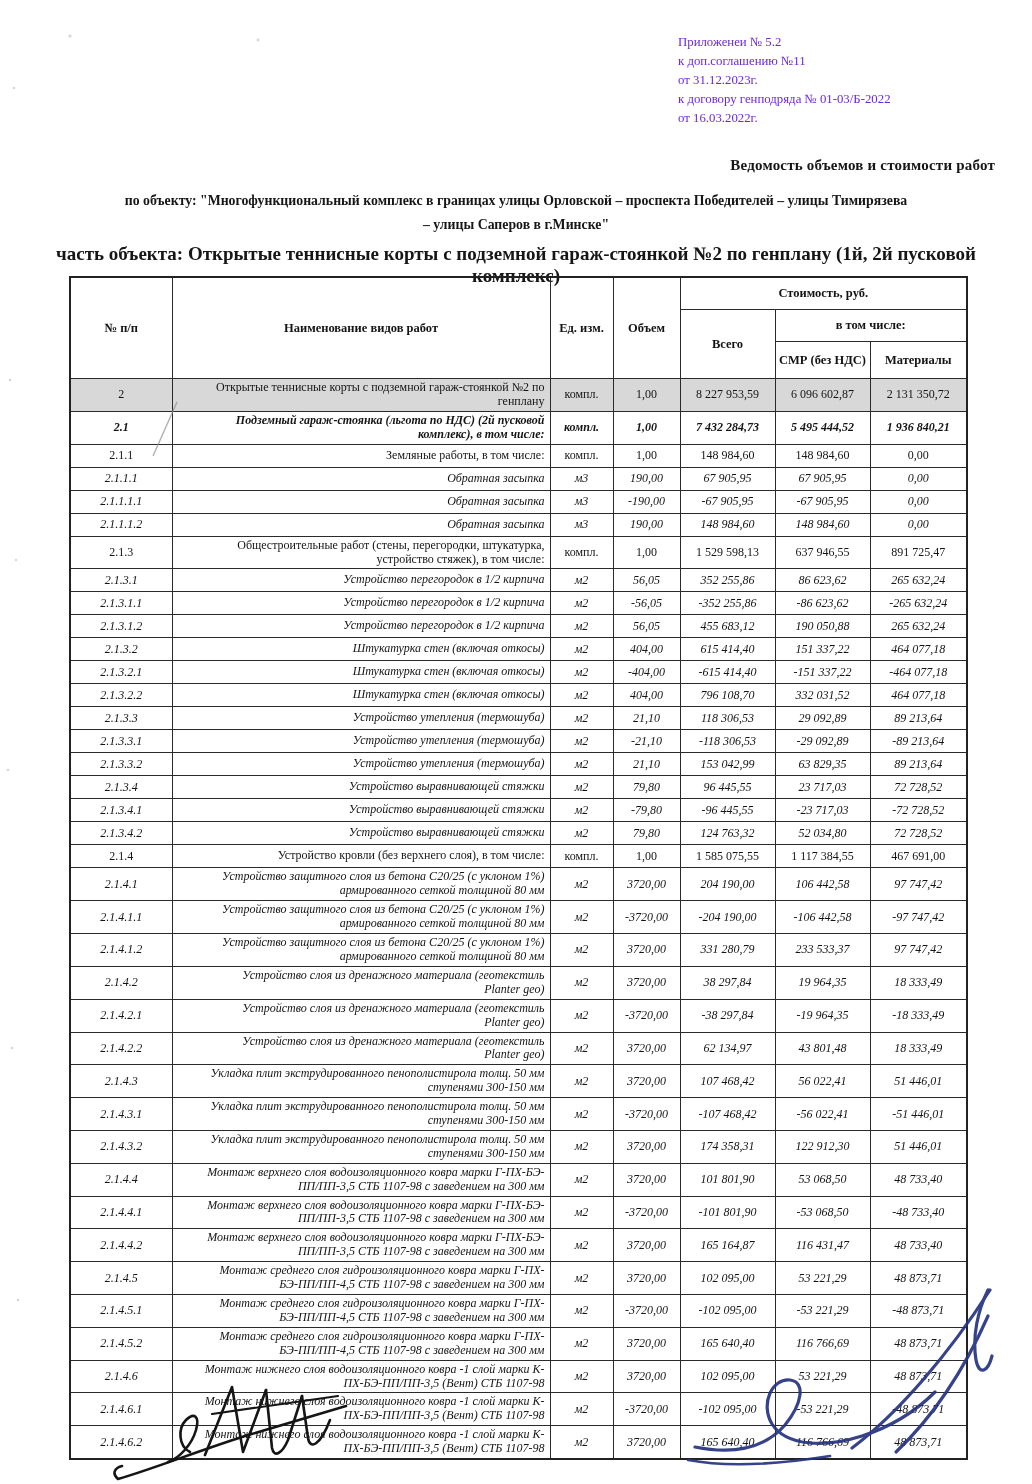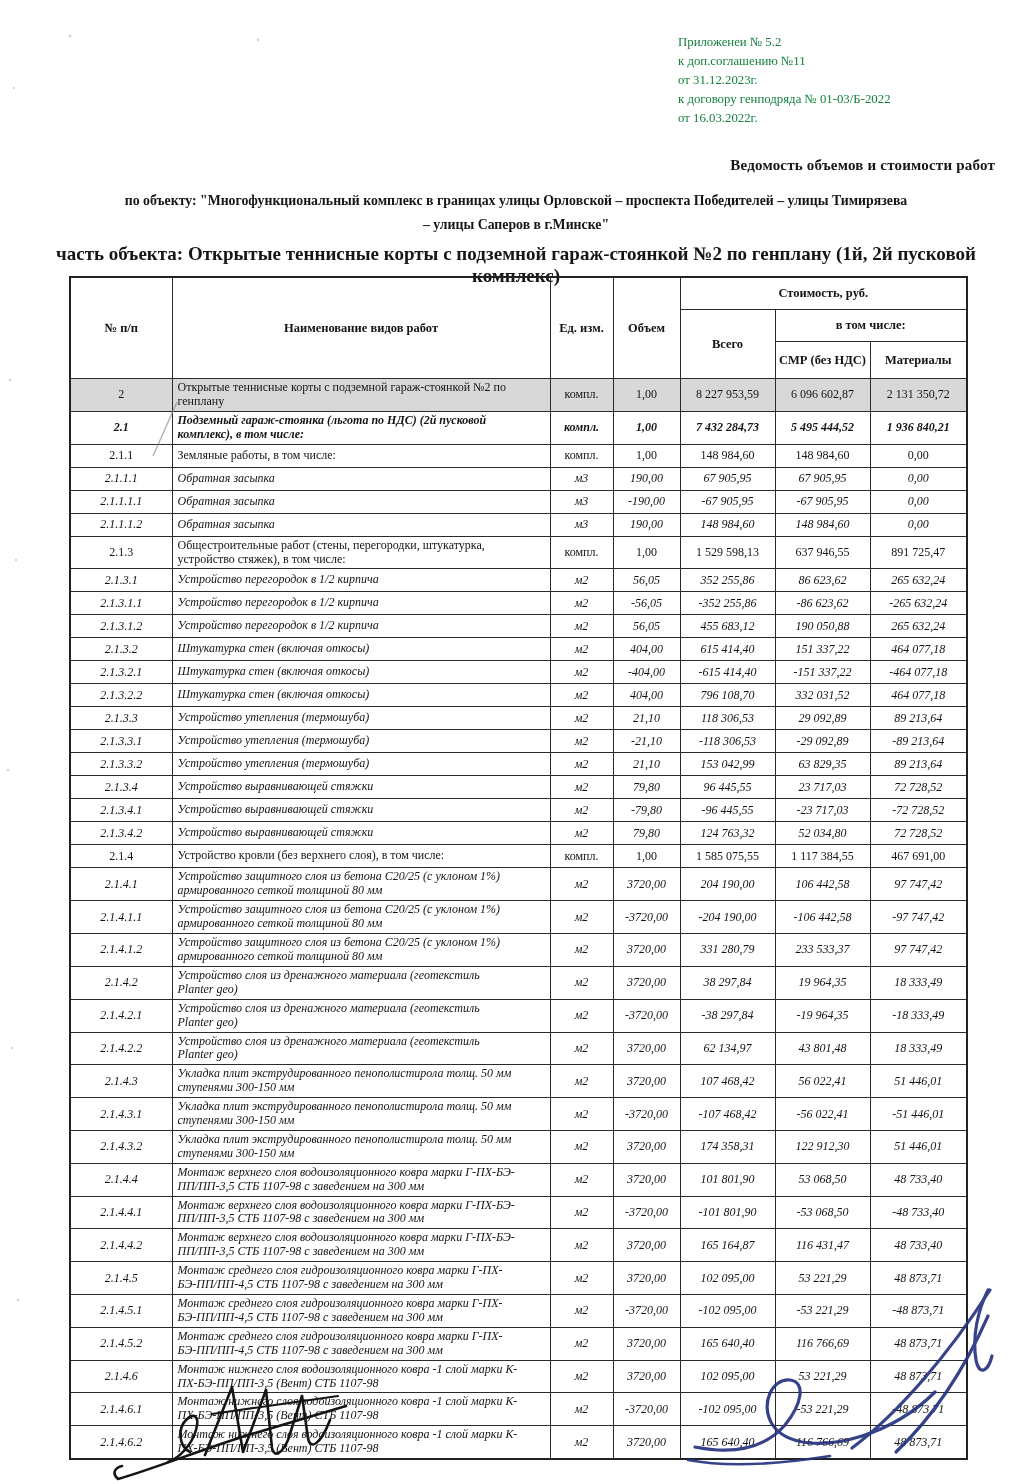--- a/index.html
+++ b/index.html
@@ -3,21 +3,21 @@
 <meta charset="utf-8">
 <style>
   html,body{margin:0;padding:0;}
   body{
     width:1032px;height:1484px;position:relative;background:#ffffff;
     font-family:"Liberation Serif","DejaVu Serif",serif;color:#161616;
     overflow:hidden;
   }
   .corner-note{
     position:absolute;left:678px;top:33px;font-size:12.8px;line-height:19px;
-    color:#15803d;
+    color:#6d28d9;
   }
   .doc-title{
     position:absolute;top:157px;left:0;width:995px;text-align:right;
     font-weight:bold;font-size:15px;letter-spacing:.2px;
   }
   .doc-object{
     position:absolute;top:189px;left:46px;width:940px;text-align:center;
     font-weight:bold;font-size:13.8px;line-height:24px;white-space:pre-line;
   }
   .doc-part{
@@ -30,21 +30,21 @@
     font-size:12px;color:#141414;
   }
   col.c-num{width:102px;} col.c-name{width:378px;} col.c-unit{width:63px;}
   col.c-vol{width:67px;}  col.c-total{width:95px;} col.c-smr{width:95px;}
   col.c-mat{width:97px;}
   th,td{border:1px solid #2a2a2a;vertical-align:middle;padding:2px 5px;}
   table{border:2px solid #222;}
   thead th{font-weight:bold;font-size:12.5px;text-align:center;padding:8px 3px;}
   tr.h1{height:28px;} tr.h2{height:26px;} tr.h3{height:37px;}
   tbody td{height:18px;text-align:center;}
-  tbody td.cell-name{text-align:left;white-space:pre-line;line-height:1.16;font-family:Liberation Serif, serif;}
+  tbody td.cell-name{text-align:right;white-space:pre-line;line-height:1.16;font-family:Liberation Serif, serif;}
   tr.row-section td{background:#d8d8d8;}
   tr.row-group td{font-weight:bold;font-style:italic;}
   tr.row-item td{font-style:italic;}
   .sig-layer{position:absolute;left:0;top:0;z-index:5;pointer-events:none;}
 </style>
 </head>
 <body>
 
 <div class="corner-note">
   <div>Приложенеи № 5.2</div>

